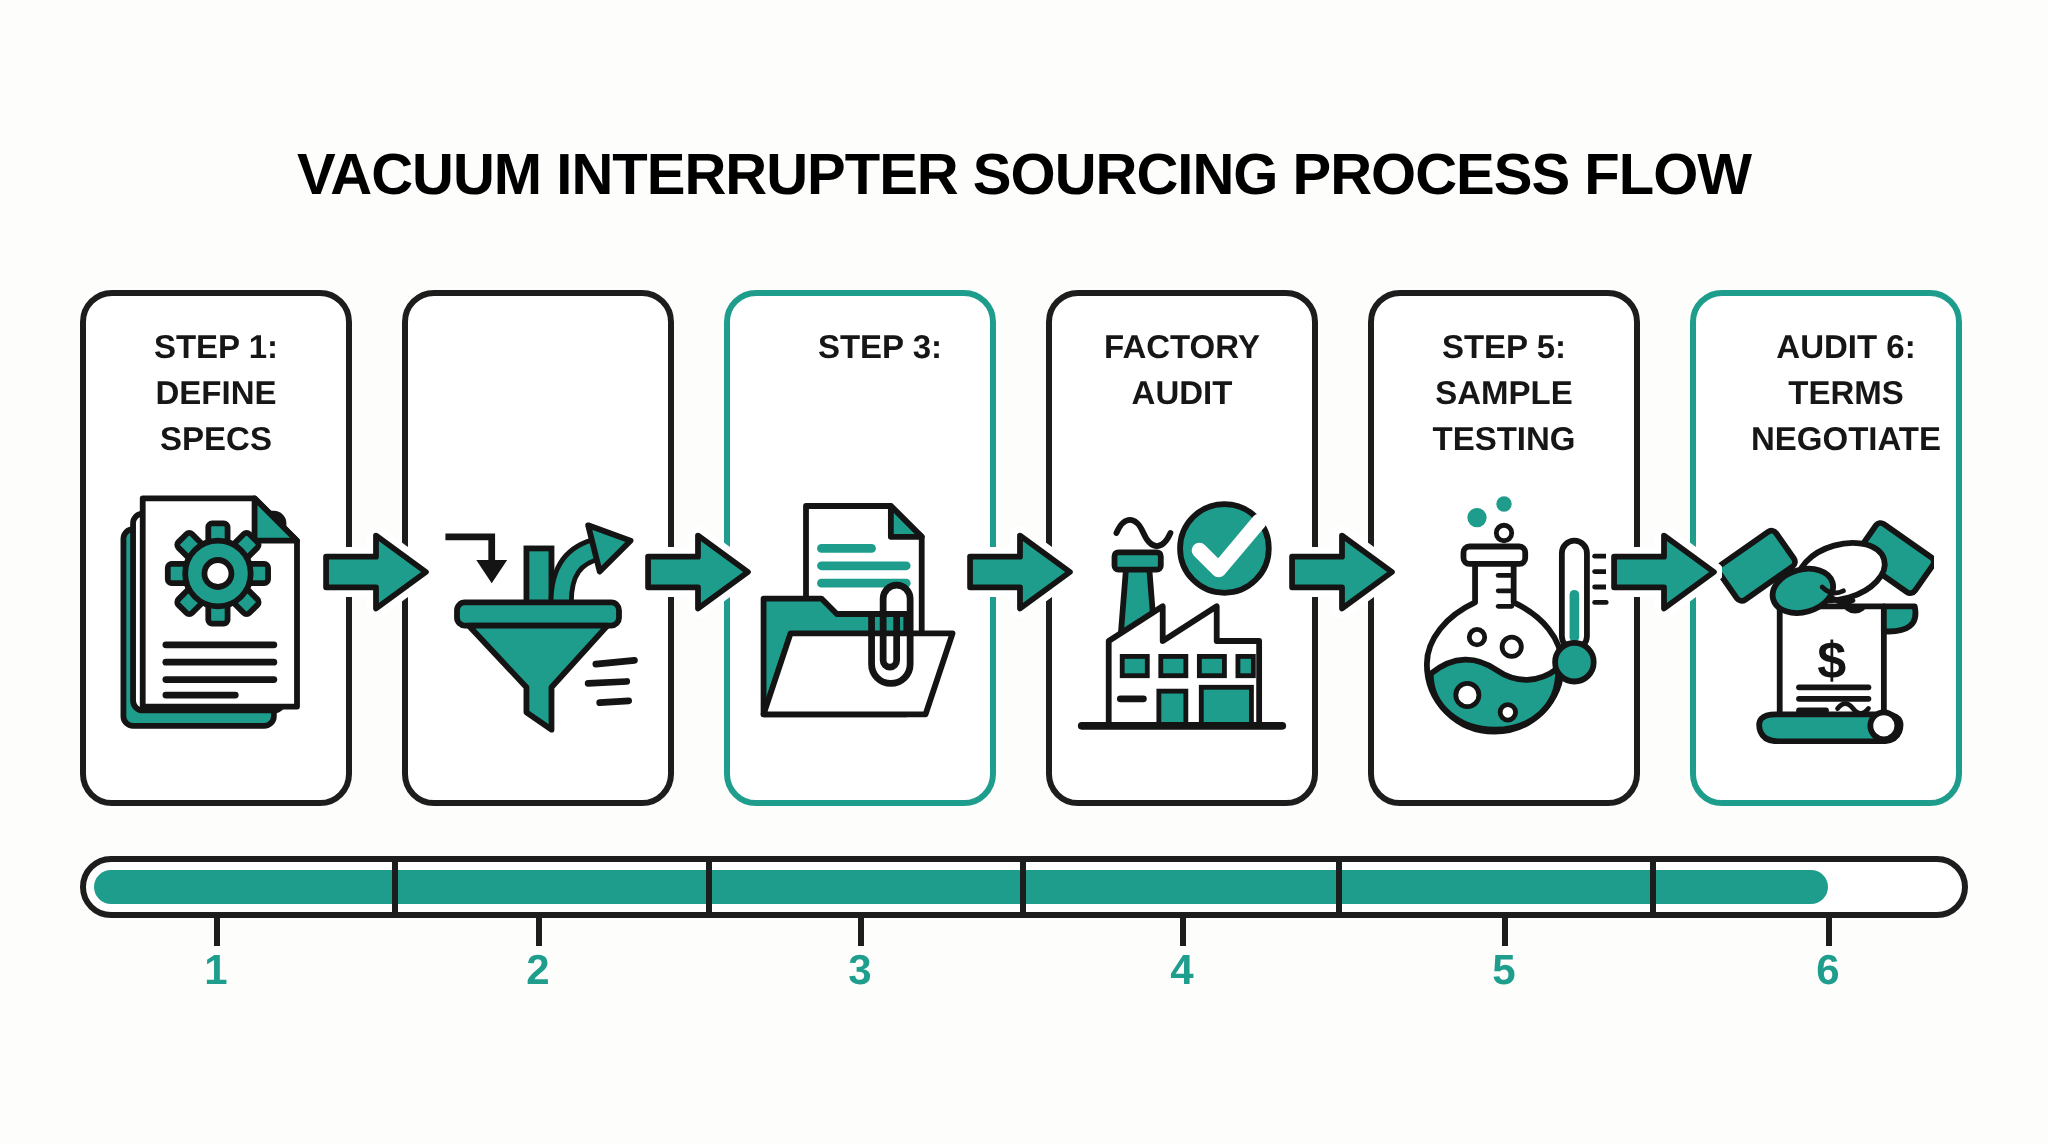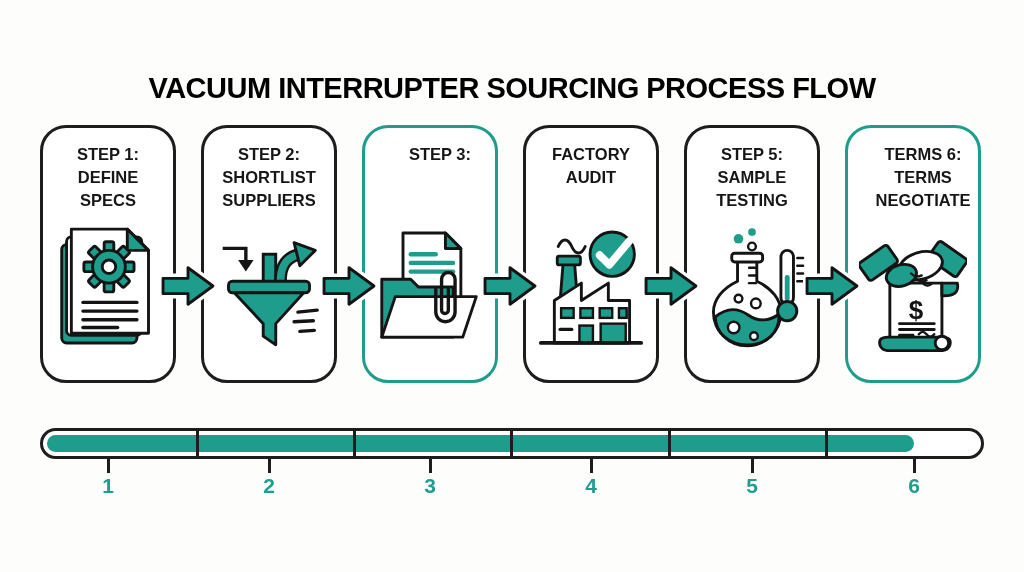--- a/index.html
+++ b/index.html
@@ -17,26 +17,26 @@
     position:absolute;
     left:0;top:72px;width:1024px;
     text-align:center;
     font-size:29px;
     font-weight:700;
     letter-spacing:-0.5px;
     color:#000000;
   }
   .card{
     position:absolute;
-    top:125px;
+    top:145px;
     width:136px;height:258px;
     box-sizing:border-box;
     background:#ffffff;
     border:3px solid #1d1d1d;
-    border-radius:26px;
+    border-radius:16px;
   }
   .card.teal-border{border-color:#1e9d8d;padding-left:20px;}
   .card-text{
     margin-top:15px;
     text-align:center;
     font-size:16.5px;
     font-weight:700;
     line-height:23px;
     color:#161616;
   }
@@ -119,25 +119,20 @@
       <g stroke="#141414" stroke-width="3.5" stroke-linecap="round">
         <line x1="30" y1="82" x2="86" y2="82"></line>
         <line x1="30" y1="91" x2="86" y2="91"></line>
         <line x1="30" y1="100" x2="86" y2="100"></line>
         <line x1="30" y1="108" x2="66" y2="108"></line>
       </g>
     </svg>
   </div>
 
   <div class="card" style="left:201px">
-    <div class="card-text">
-      <div>STEP 2:</div>
-      <div>SHORTLIST</div>
-      <div>SUPPLIERS</div>
-    </div>
     <svg class="card-icon" width="108" height="130" viewBox="0 0 112 132">
       <path d="M8,26 h24 v14" fill="none" stroke="#141414" stroke-width="3.5"></path>
       <path d="M24,38 l8,12 8,-12 z" fill="#141414"></path>
       <rect x="50" y="32" width="13" height="30" fill="#1e9d8d" stroke="#141414" stroke-width="3"></rect>
       <path d="M68,60 C68,44 74,35 88,32" fill="none" stroke="#141414" stroke-width="13"></path>
       <path d="M68,60 C68,44 74,35 88,32" fill="none" stroke="#1e9d8d" stroke-width="8"></path>
       <path d="M82,20 L104,28 L88,44 Z" fill="#1e9d8d" stroke="#141414" stroke-width="3" stroke-linejoin="round"></path>
       <rect x="14" y="60" width="84" height="12" rx="4" fill="#1e9d8d" stroke="#141414" stroke-width="3"></rect>
       <path d="M20,72 H92 L63,104 V126 L50,117 V104 Z" fill="#1e9d8d" stroke="#141414" stroke-width="3" stroke-linejoin="round"></path>
       <g stroke="#141414" stroke-width="3.5" stroke-linecap="round">
@@ -220,21 +215,21 @@
         <line x1="103" y1="36" x2="109" y2="36"></line>
         <line x1="103" y1="44" x2="109" y2="44"></line>
         <line x1="103" y1="52" x2="109" y2="52"></line>
         <line x1="103" y1="60" x2="109" y2="60"></line>
       </g>
     </svg>
   </div>
 
   <div class="card teal-border" style="left:845px">
     <div class="card-text">
-      <div>TERMS 6:</div>
+      <div>AUDIT 6:</div>
       <div>TERMS</div>
       <div>NEGOTIATE</div>
     </div>
     <svg class="card-icon" width="108" height="130" viewBox="0 0 112 132">
       <rect x="32" y="62" width="54" height="58" fill="#ffffff" stroke="#141414" stroke-width="3" stroke-linejoin="round"></rect>
       <path d="M86,62 h16 q3,14 -16,13 z" fill="#1e9d8d" stroke="#141414" stroke-width="3" stroke-linejoin="round"></path>
       <path d="M22,127 q-3,-9 8,-9 h56 q11,0 8,9 q-2,5 -9,5 h-54 q-7,0 -9,-5 z" fill="#1e9d8d" stroke="#141414" stroke-width="3" stroke-linejoin="round"></path>
       <circle cx="86" cy="124" r="7" fill="#ffffff" stroke="#141414" stroke-width="3"></circle>
       <text x="59" y="99" font-family="Liberation Sans, sans-serif" font-size="27" font-weight="bold" fill="#141414" text-anchor="middle">$</text>
       <g stroke="#141414" stroke-width="3" stroke-linecap="round">

